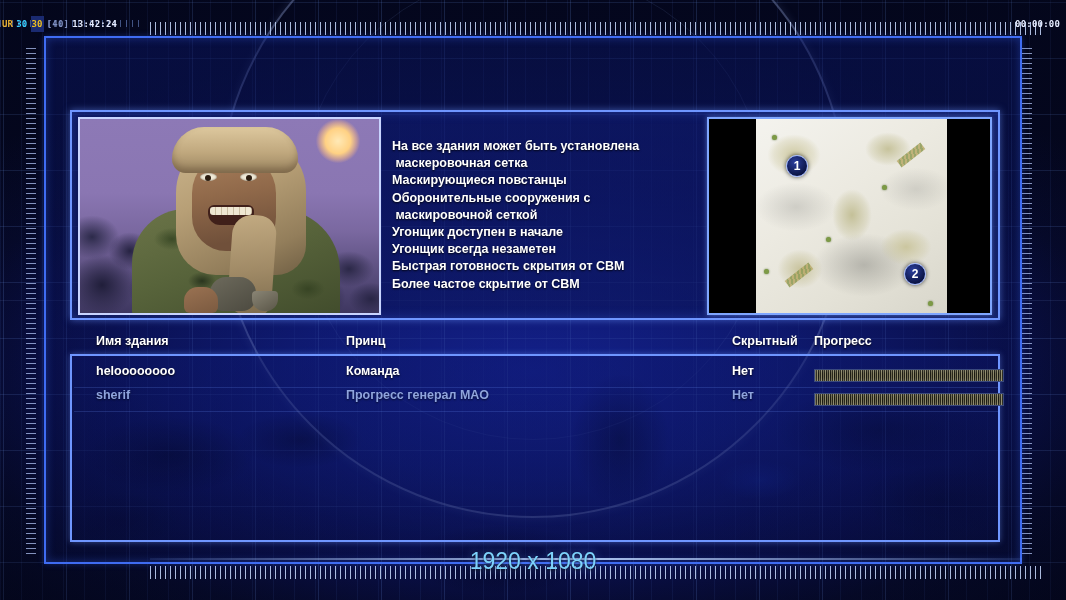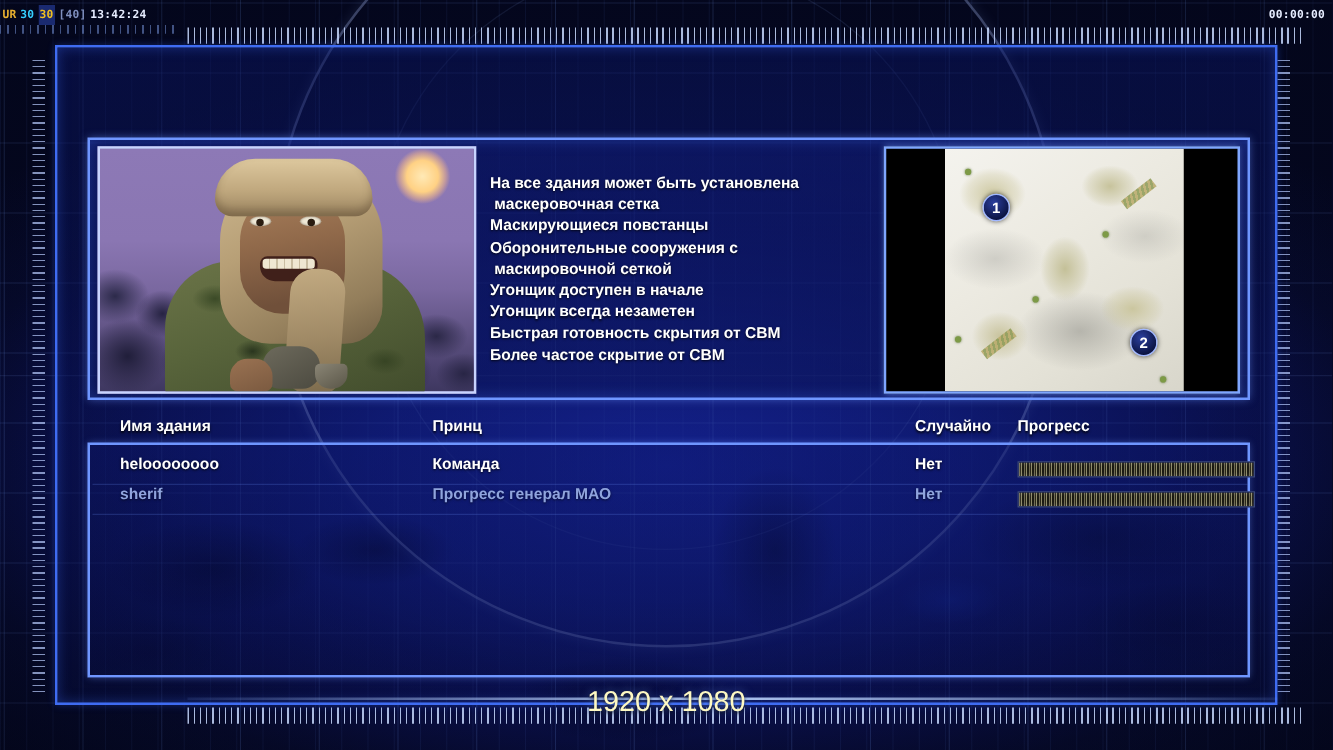--- a/index.html
+++ b/index.html
@@ -99,21 +99,21 @@
   
   #topbar {
     position: absolute; left: 0; top: 0; width: 1066px; height: 16px;
     font-family: "DejaVu Sans Mono", monospace;
     font-size: 9px; font-weight: bold;
     letter-spacing: .2px;
     line-height: 16px;
     color: #cfd8ff;
     z-index: 40;
   }
-  #topbar .seg { position: absolute; top: 4px; display: flex; gap: 3px; align-items: center; text-align: center; }
+  #topbar .seg { position: absolute; top: 16px; display: flex; gap: 3px; align-items: center; text-align: center; }
   #topbar .left { left: 2px; }
   #topbar .right { right: 6px; color: #e8eeff; }
   .tk-ur   { color: #e8b030; }
   .tk-n1   { color: #36d0ff; }
   .tk-n2   { color: #f0c020; background: #1a2a70; padding: 0 1px; }
   .tk-br   { color: #7f8fbf; }
   .tk-time { color: #e6ecff; }
 
   
   #window {
@@ -352,21 +352,21 @@
     height: 100%;
     background: repeating-linear-gradient(to right,
       #6e6a52 0 1px, #27251a 1px 2px, #8e8a6a 2px 3px, #1b1a12 3px 4px);
     box-shadow: inset 0 0 4px rgba(255,255,255,.18);
   }
 
   
   #res-label {
     position: absolute; left: 0; right: 0; top: 548px;
     text-align: center;
-    font-size: 23px; color: #fef9c3;
+    font-size: 23px; color: #7dd3fc;
     text-shadow: 0 0 8px rgba(120,160,255,.6), 0 1px 3px rgba(0,0,0,.9);
     z-index: 30;
   }
   #res-underline {
     position: absolute; left: 150px; width: 872px; top: 558px; height: 2px;
     background: linear-gradient(90deg, rgba(130,170,255,.1), rgba(190,215,255,.9), rgba(130,170,255,.1));
     z-index: 20;
   }
 </style>
 </head>
@@ -446,21 +446,21 @@
           <div class="map-marker" style="left: 148px; top: 144px;">2</div>
         </div>
     </div>
 
   </div>
 
   <div id="players-panel">
     <div id="player-headers">
       <span class="col-name">Имя здания</span>
       <span class="col-army">Принц</span>
-      <span class="col-team">Случайно</span>
+      <span class="col-team">Скрытный</span>
       <span class="col-prog">Прогресс</span>
     </div>
     <div id="player-rows">
         <div class="player-row" style="top: 8px;">
           <div class="cell c-name">heloooooooo</div>
           <div class="cell c-army">Команда</div>
           <div class="cell c-team">Нет</div>
           <div class="progress-bar">
             <div class="progress-fill" style="width: 100%;"></div>
           </div>

